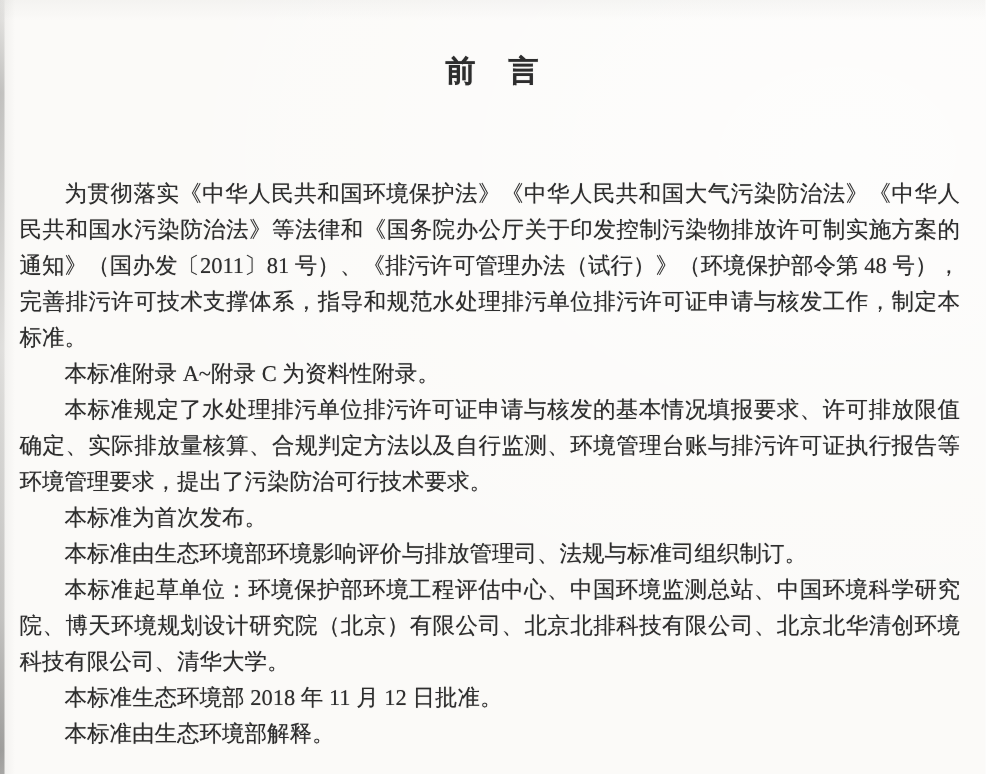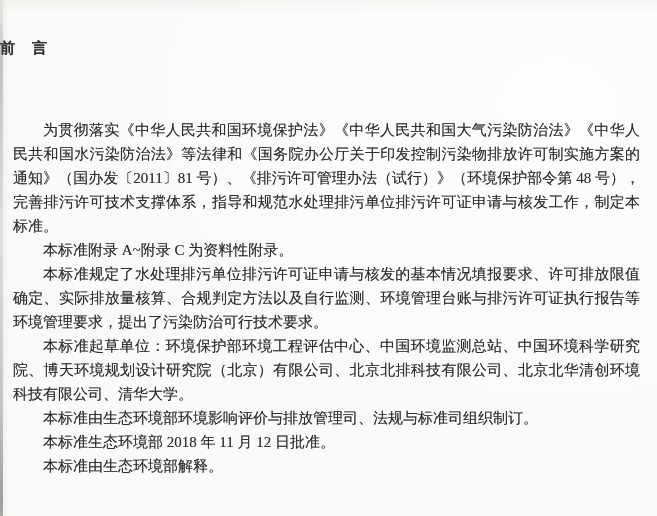--- a/index.html
+++ b/index.html
@@ -30,21 +30,22 @@
       rgba(110,110,108,0.12) 45%,
       rgba(80,80,78,0.28) 80%,
       rgba(60,60,58,0.45) 97%,
       rgba(60,60,58,0.40) 100%);
   }
   .title{
     margin:0;
     padding-top:36px;
     height:24px;
     line-height:24px;
-    font-size:15px;
+    text-align:center;
+    font-size:20px;
     font-weight:bold;
     letter-spacing:1px;
     text-shadow:0 0 0.5px rgba(40,40,40,0.55);
   }
   .doc-body{
     margin:58px 17px 0 13px;
     font-size:15px;
     line-height:24px;
     text-align:justify;
     text-justify:inter-ideograph;
@@ -59,18 +60,19 @@
 </head>
 <body>
 
 <div class="page">
   <div class="edge-shadow"></div>
   <h1 class="title">前　言</h1>
   <div class="doc-body">
     <p class="para">为贯彻落实《中华人民共和国环境保护法》《中华人民共和国大气污染防治法》《中华人民共和国水污染防治法》等法律和《国务院办公厅关于印发控制污染物排放许可制实施方案的通知》（国办发〔2011〕81 号）、《排污许可管理办法（试行）》（环境保护部令第 48 号），完善排污许可技术支撑体系，指导和规范水处理排污单位排污许可证申请与核发工作，制定本标准。</p>
     <p class="para">本标准附录 A~附录 C 为资料性附录。</p>
     <p class="para">本标准规定了水处理排污单位排污许可证申请与核发的基本情况填报要求、许可排放限值确定、实际排放量核算、合规判定方法以及自行监测、环境管理台账与排污许可证执行报告等环境管理要求，提出了污染防治可行技术要求。</p>
+    <p class="para">本标准为首次发布。</p>
+    <p class="para">本标准由生态环境部环境影响评价与排放管理司、法规与标准司组织制订。</p>
     <p class="para">本标准起草单位：环境保护部环境工程评估中心、中国环境监测总站、中国环境科学研究院、博天环境规划设计研究院（北京）有限公司、北京北排科技有限公司、北京北华清创环境科技有限公司、清华大学。</p>
-    <p class="para">本标准由生态环境部环境影响评价与排放管理司、法规与标准司组织制订。</p>
     <p class="para">本标准生态环境部 2018 年 11 月 12 日批准。</p>
     <p class="para">本标准由生态环境部解释。</p>
   </div>
 </div>
 
 </body></html>

